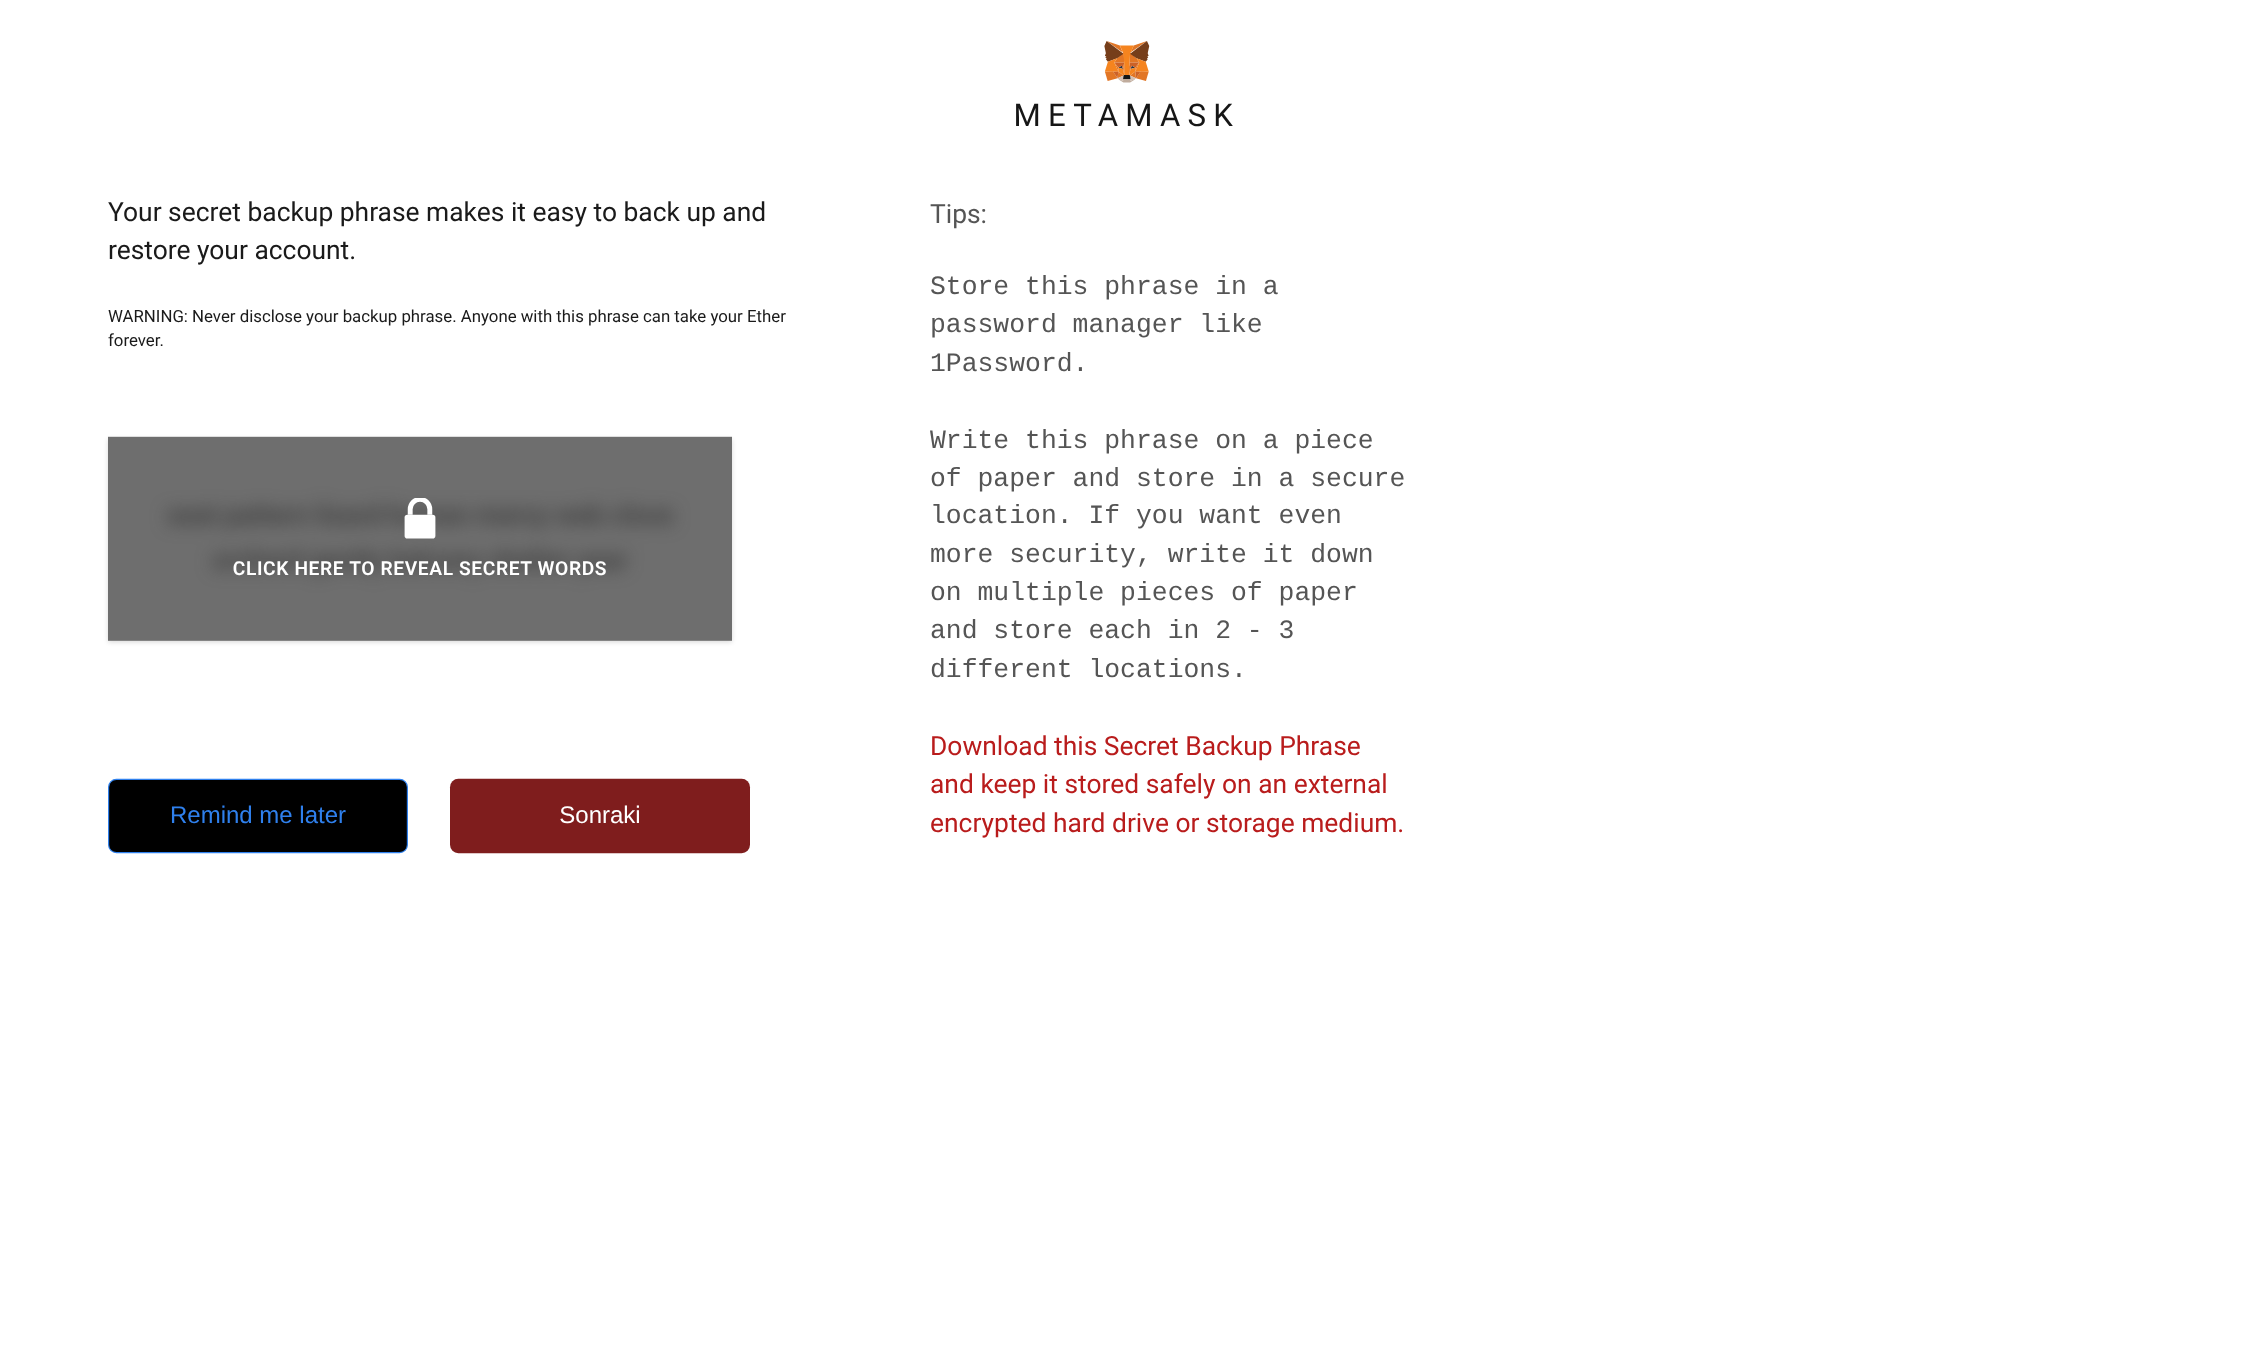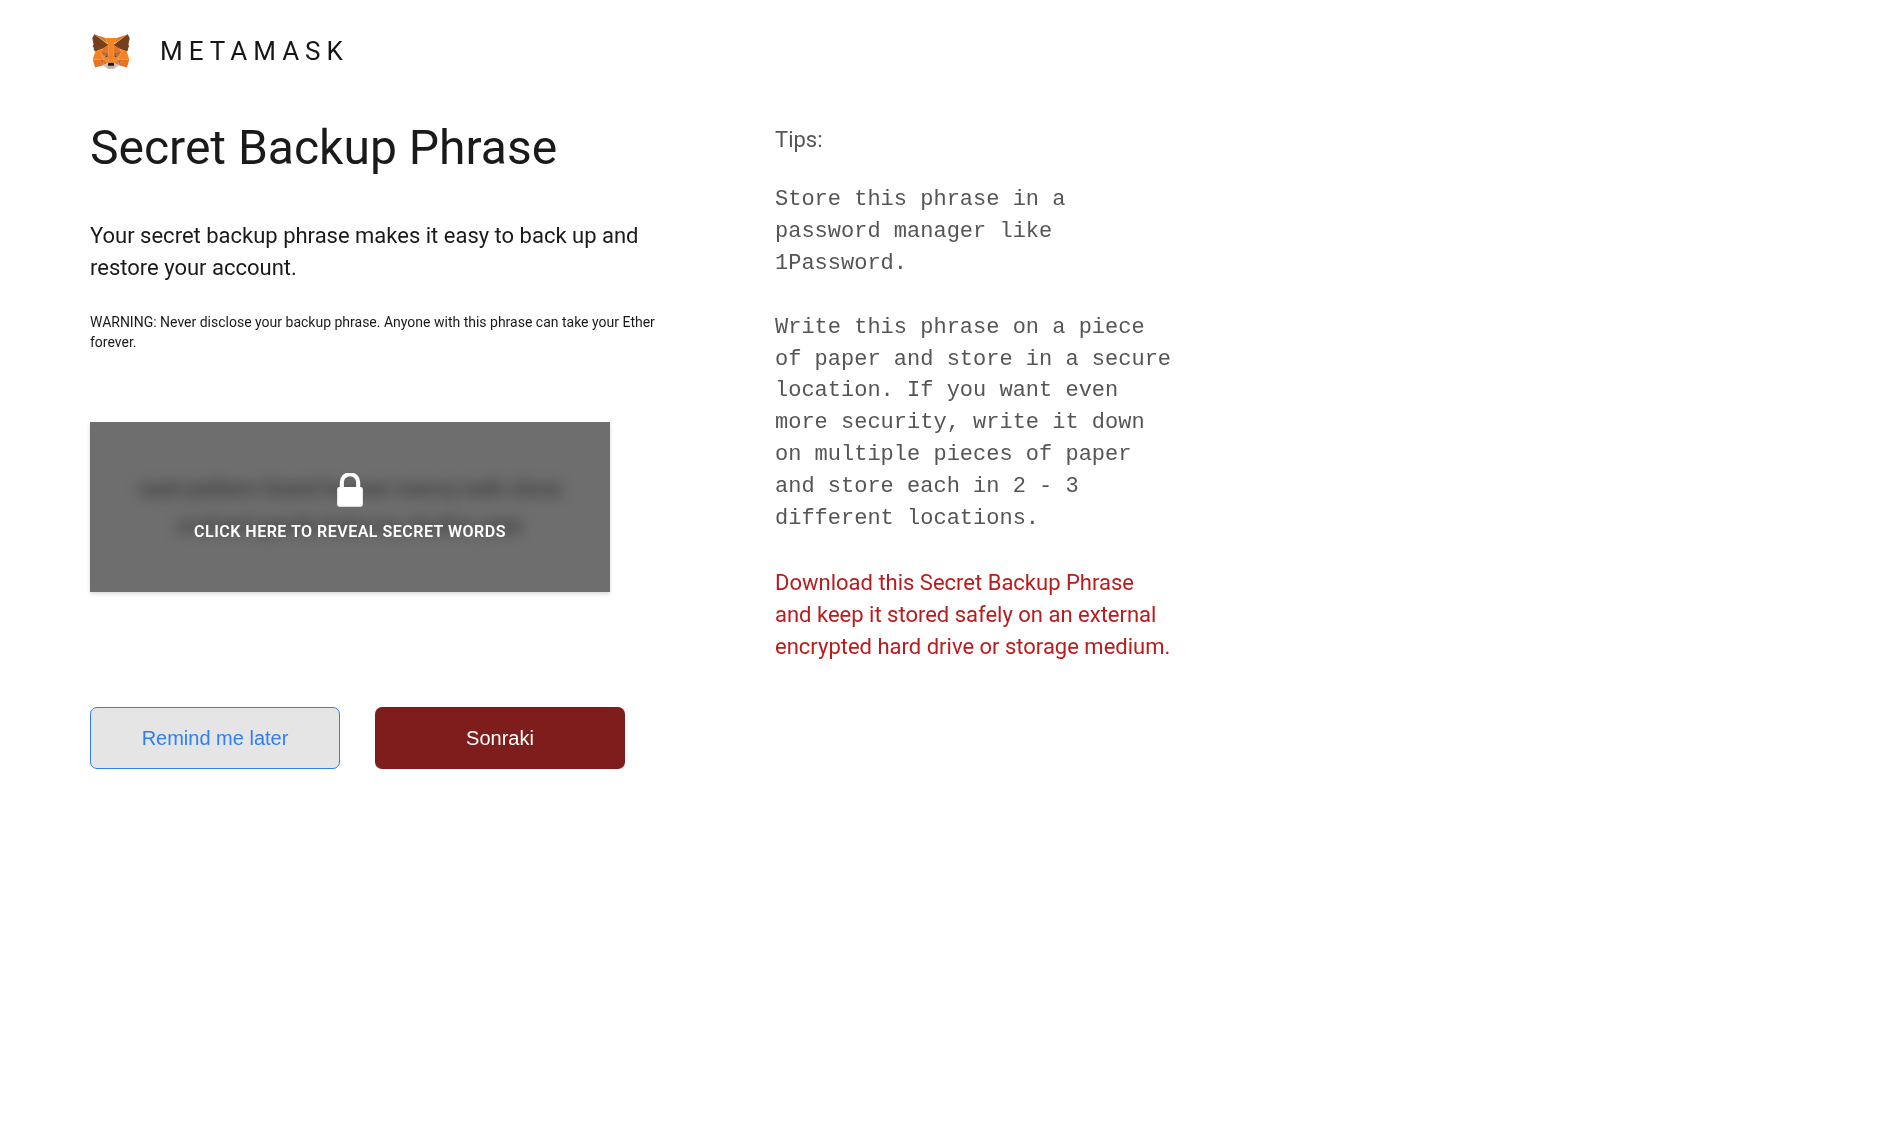--- a/index.html
+++ b/index.html
@@ -9,22 +9,23 @@
     }
     body {
       font-family: -apple-system, BlinkMacSystemFont, "Segoe UI", Roboto, Helvetica, Arial, sans-serif;
       background: #fff;
       padding: 30px 90px;
       color: #333;
     }
     .header {
       display: flex;
       align-items: center;
-      gap: 28px;
+      gap: 10px;
       margin-bottom: 50px;
+      flex-direction: column;
     }
     .logo {
       width: 42px;
       height: 42px;
     }
     .brand-name {
       font-size: 26px;
       letter-spacing: 6px;
       color: #161616;
       font-weight: 400;
@@ -118,21 +119,21 @@
       border-radius: 7px;
       font-size: 20px;
       font-weight: 500;
       cursor: pointer;
       display: flex;
       align-items: center;
       justify-content: center;
       border: none;
     }
     .btn-secondary {
-      background: #e5e5e5;
+      background: #000000;
       border: 1.5px solid #2f80ed;
       color: #2f80ed;
     }
     .btn-primary {
       background: #7f1d1d;
       color: #fff;
     }
     .tips-heading {
       font-size: 22px;
       color: #555;
@@ -187,21 +188,20 @@
       <polygon points="35,20.4 27.7,17.7 29.9,21 26.7,28.2 31,28.1 37.4,28.1" fill="#F5841F"></polygon>
       <polygon points="12.3,17.7 5,20.4 2.6,28.1 9,28.1 13.3,28.2 10.1,21" fill="#F5841F"></polygon>
       <polygon points="22.1,21.3 22.6,14 25.5,7.5 14.5,7.5 17.4,14 17.9,21.3 18,24.7 18,31 22,31 22,24.7" fill="#F5841F"></polygon>
     </svg>
   </div>
   <div class="brand-name">METAMASK</div>
 </div>
 
 <div class="content">
   <div class="left-column">
-    <h1 class="page-title">Secret Backup Phrase</h1>
     <p class="description">Your secret backup phrase makes it easy to back up and restore your account.</p>
     <p class="warning">WARNING: Never disclose your backup phrase. Anyone with this phrase can take your Ether forever.</p>
 
     <div class="reveal-box">
       <div class="blurred-bg">
         <div class="blurred-text">seat pattern lizard human mercy web clove orchard gently balcony shelter year</div>
       </div>
       <div class="reveal-overlay">
         <div class="lock-icon">
           <svg viewBox="0 0 24 30" xmlns="http://www.w3.org/2000/svg">

